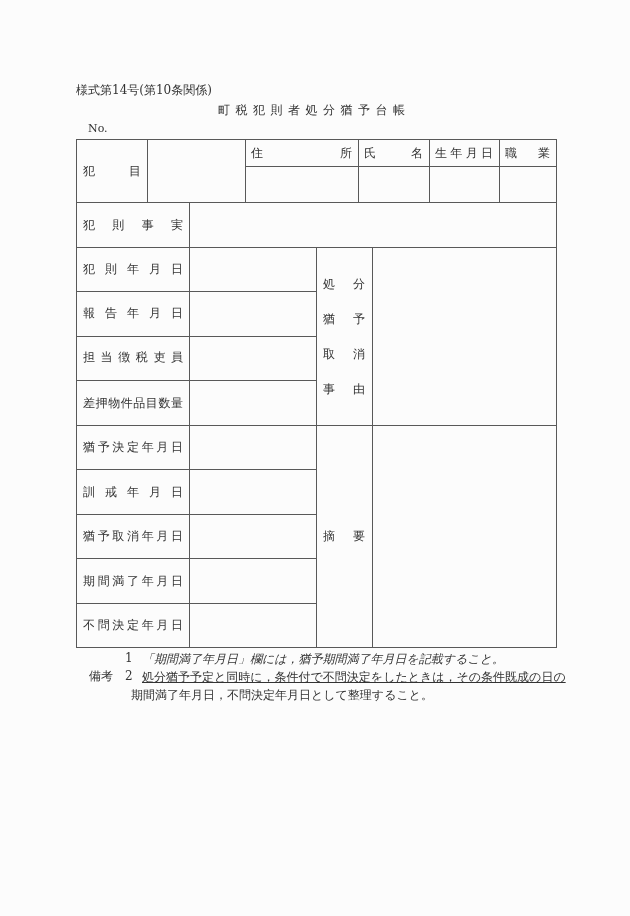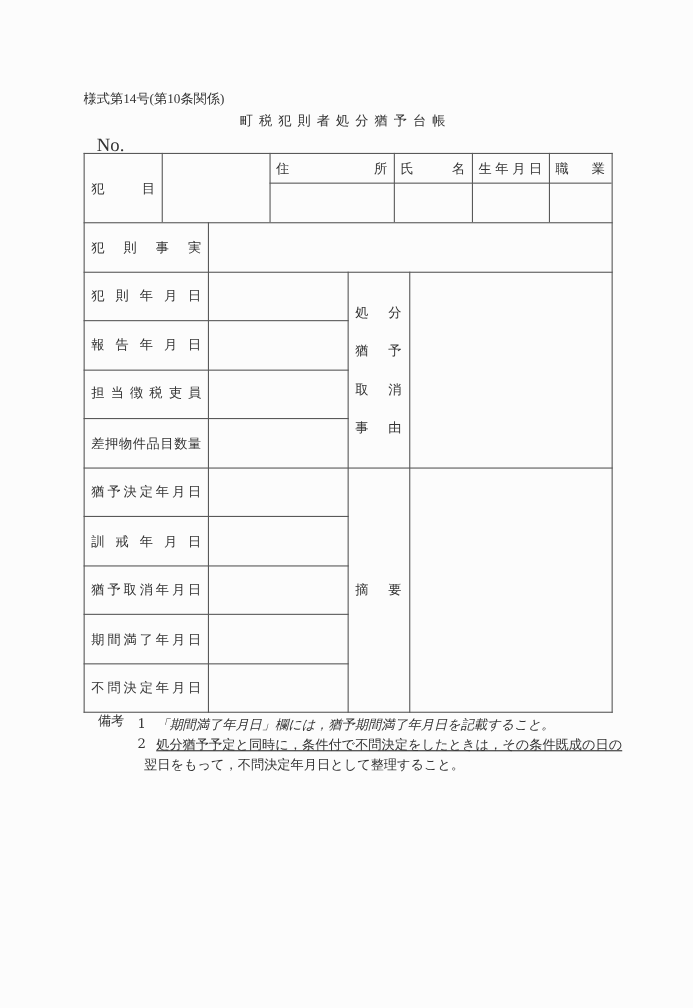--- a/index.html
+++ b/index.html
@@ -4,24 +4,24 @@
   <style>
     html, body { margin: 0; padding: 0; }
     body {
       width: 630px; height: 916px;
       background: #fcfcfc;
       position: relative;
       overflow: hidden;
       font-family: "DejaVu Serif", "Liberation Serif", serif;
       color: #333;
     }
-    .abs { position: absolute; white-space: nowrap; font-family: Liberation Serif, serif; }
+    .abs { position: absolute; white-space: nowrap; }
     .form-number { left: 76px; top: 82px; font-size: 12px; }
     .doc-title { left: 218px; top: 102px; font-size: 12px; letter-spacing: 5.5px; }
-    .ledger-no { left: 88px; top: 122px; font-size: 17px; text-align: center; }
+    .ledger-no { left: 88px; top: 122px; font-size: 11px; text-align: center; }
 
     .hline, .vline { position: absolute; background: #595959; }
     .hline { height: 1px; }
     .vline { width: 1px; }
 
     .cell-text { position: absolute; font-size: 12px; display: flex; justify-content: space-between; align-items: center; }
     .cell-text span { display: inline-block; }
 
     .input-cell { position: absolute; background: transparent; }
 
@@ -214,18 +214,18 @@
   <span>日</span>
 </div>
 <div class="input-cell" style="left:190px; top:604px; width:126px; height:43px;"></div>
 
 <div class="cell-text" style="left:323px; top:527px; width:42px; height:18px;">
   <span>摘</span>
   <span>要</span>
 </div>
 <div class="input-cell" style="left:373px; top:426px; width:183px; height:221px;"></div>
 
-<div class="note" style="left:89px; top:647px;">備考</div>
+<div class="note" style="left:89px; top:668px;">備考</div>
 <div class="note" style="left:125px; top:651px;">1</div>
 <div class="note" style="left:142px; top:651px;font-style:italic;">「期間満了年月日」欄には，猶予期間満了年月日を記載すること。</div>
 <div class="note" style="left:125px; top:669px;">2</div>
 <div class="note" style="left:142px; top:669px;text-decoration:underline;">処分猶予予定と同時に，条件付で不問決定をしたときは，その条件既成の日の</div>
-<div class="note" style="left:131px; top:687px;">翌日をもって，不問決定年月日として整理すること。</div>
+<div class="note" style="left:131px; top:687px;">期間満了年月日，不問決定年月日として整理すること。</div>
 
 </body></html>

